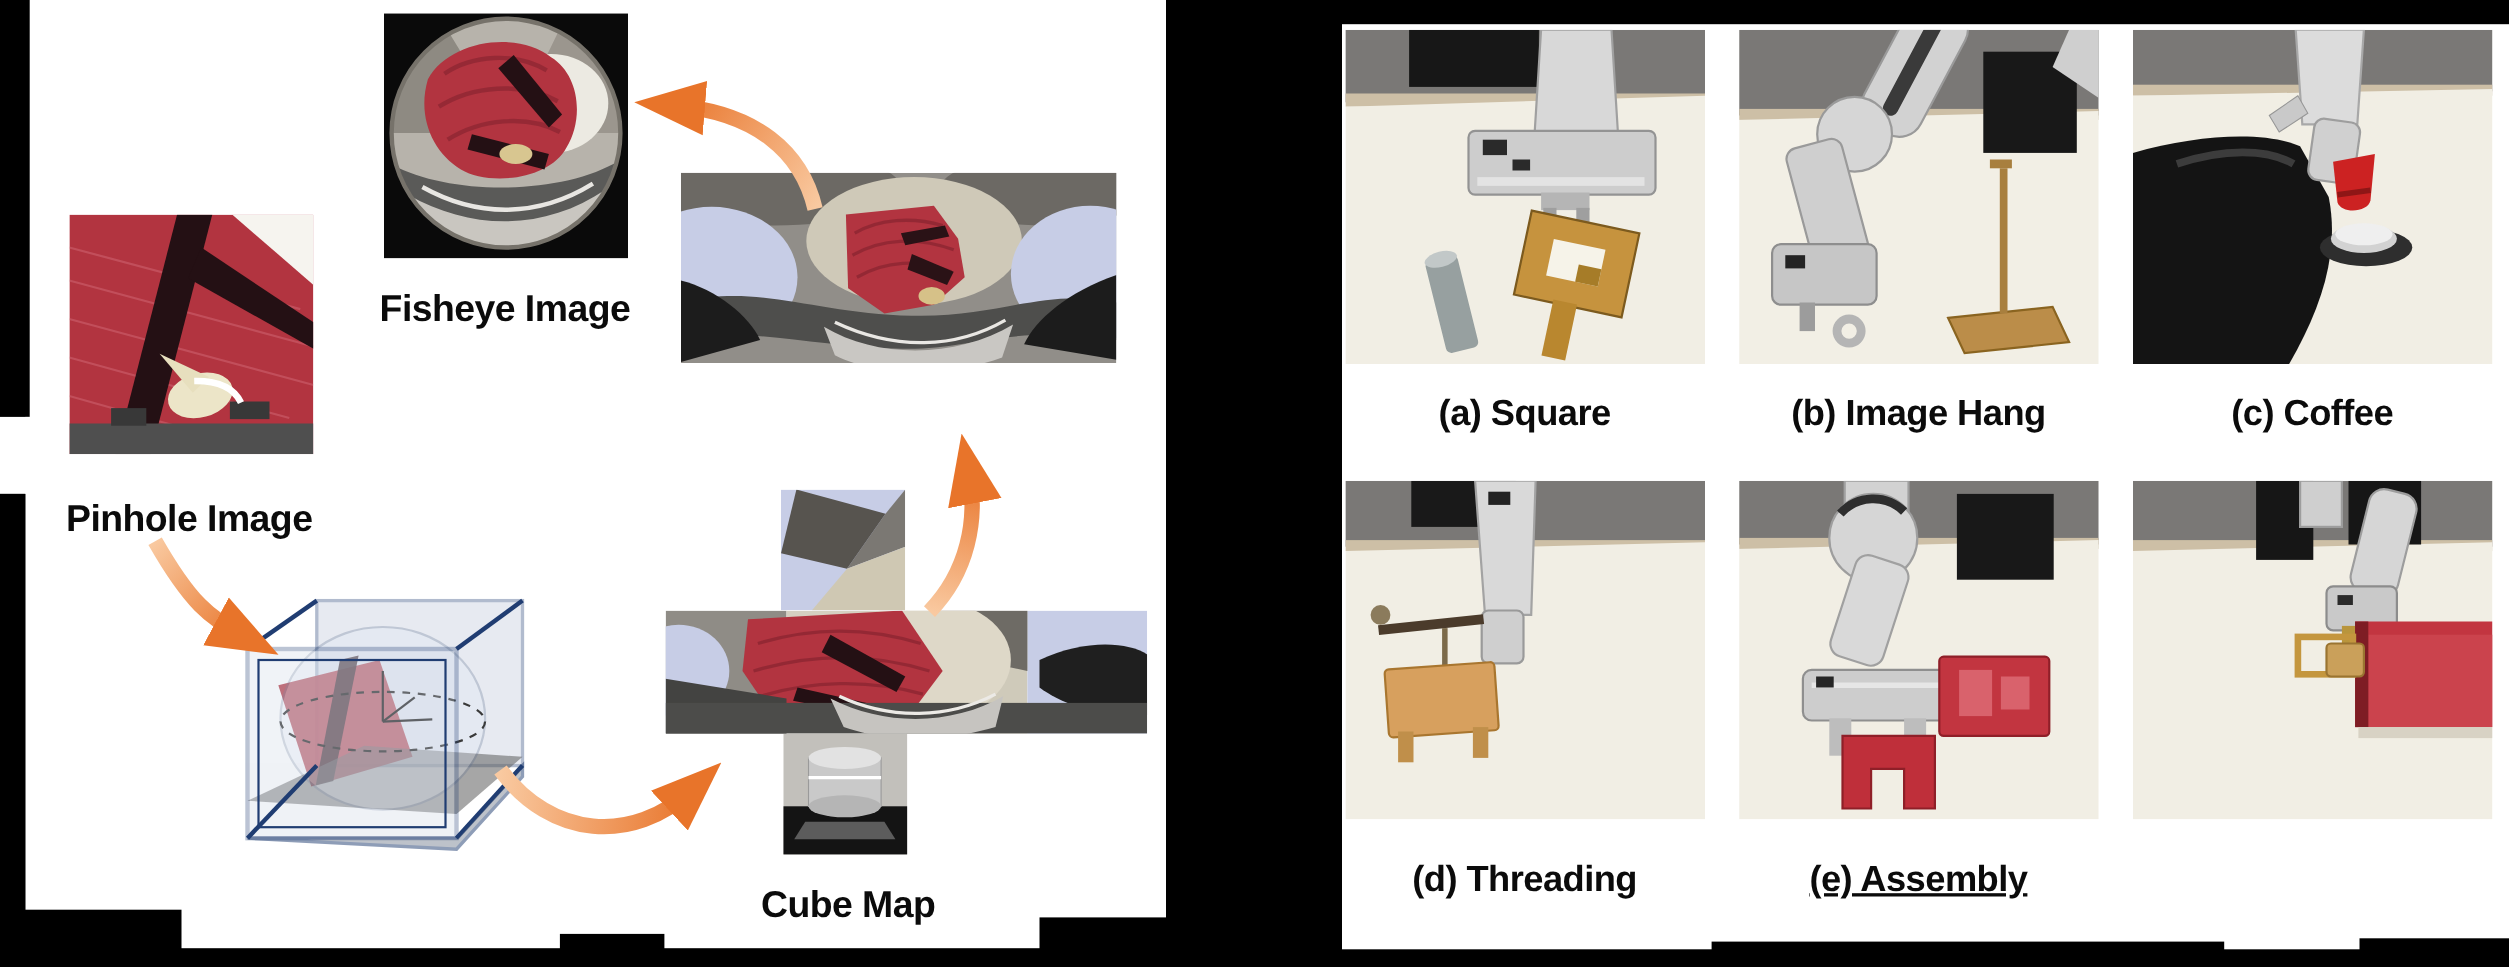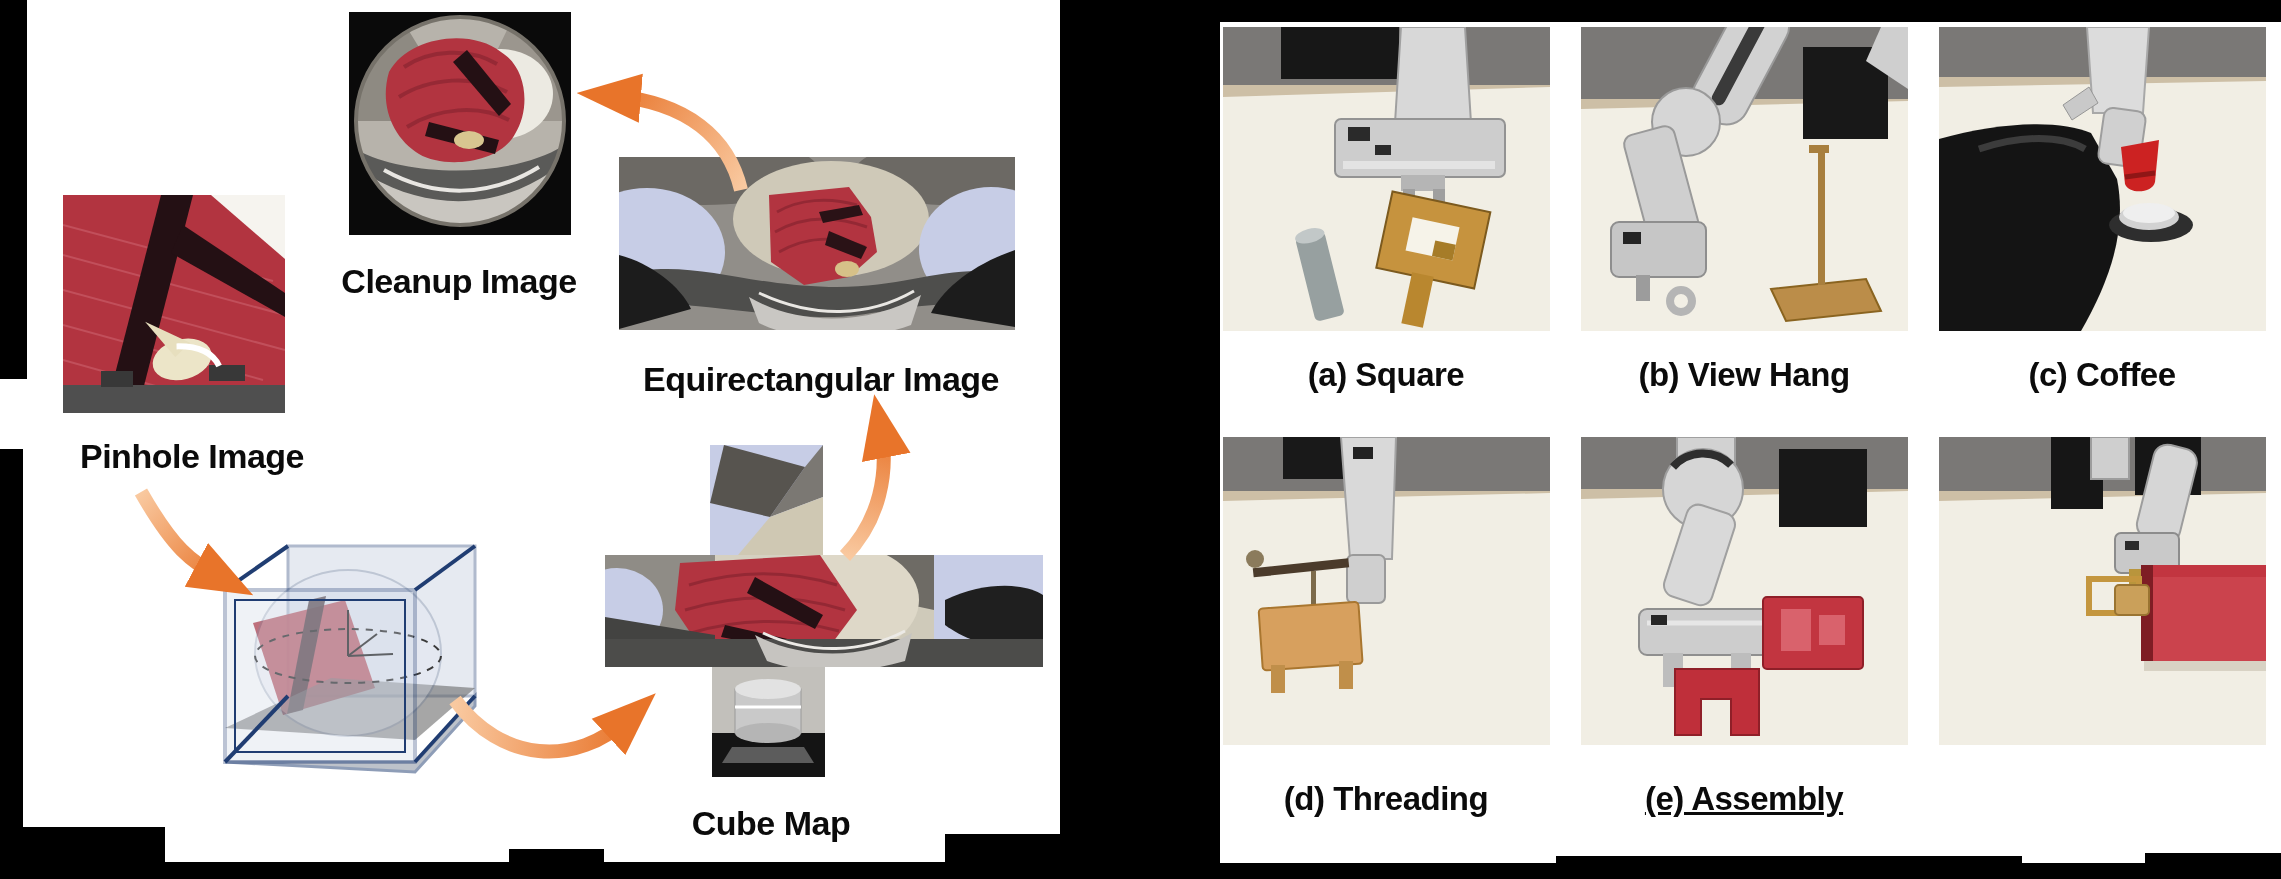--- a/index.html
+++ b/index.html
@@ -42,21 +42,21 @@
         <rect y="190" width="222" height="28" fill="#4f4f4f"></rect>
         <rect x="38" y="176" width="32" height="16" fill="#383838"></rect>
         <rect x="146" y="170" width="36" height="16" fill="#383838"></rect>
         <g transform="rotate(-15 120 160)">
           <ellipse cx="118" cy="164" rx="30" ry="20" fill="#ece5c8"></ellipse>
           <polygon points="92,118 112,160 130,150" fill="#e7dfbe"></polygon>
           <path d="M116,150 q32,8 36,30" stroke="#ffffff" stroke-width="6" fill="none"></path>
         </g>
       </svg>
     </div>
-    <div class="lbl" style="left:149px;top:437px;margin-left:20px;">Pinhole Image</div>
+    <div class="lbl" style="left:149px;top:453px;">Pinhole Image</div>
 
     <div class="fig" style="left:326px;top:12px;width:222px;height:223px;">
       <svg viewBox="0 0 222 223" preserveAspectRatio="none">
         <rect width="222" height="223" fill="#0a0a0a"></rect>
         <clipPath id="fc">
             <circle cx="111" cy="109" r="104"></circle>
           </clipPath>
         <g clip-path="url(#fc)">
           <circle cx="111" cy="109" r="104" fill="#b7b3ab"></circle>
           <path d="M7,109 A104,104 0 0 1 60,19 L85,60 A60,60 0 0 0 55,109 Z" fill="#8e8a82"></path>
@@ -71,21 +71,21 @@
           <polygon points="118,38 162,92 150,104 104,50" fill="#241014"></polygon>
           <polygon points="80,110 150,128 146,142 76,124" fill="#241014"></polygon>
           <ellipse cx="120" cy="128" rx="15" ry="9" fill="#d8c690"></ellipse>
           <path d="M8,138 C60,166 162,166 214,134 L214,172 C160,198 62,198 8,172 Z" fill="#5a5a58"></path>
           <path d="M22,165 C80,198 146,198 202,160 L200,204 C150,226 75,226 25,208 Z" fill="#c9c6c0"></path>
           <path d="M35,158 C85,186 140,186 190,155" stroke="#e8e6e2" stroke-width="4" fill="none"></path>
         </g>
         <circle cx="111" cy="109" r="104" fill="none" stroke="#76726a" stroke-width="4"></circle>
       </svg>
     </div>
-    <div class="lbl" style="left:436px;top:262px;">Cleanup Image</div>
+    <div class="lbl" style="left:436px;top:262px;">Fisheye Image</div>
 
     <div class="fig" style="left:596px;top:157px;width:396px;height:173px;">
       <svg viewBox="0 0 396 173" preserveAspectRatio="none">
         <rect width="396" height="173" fill="#918e89"></rect>
         <ellipse cx="85" cy="14" rx="115" ry="34" fill="#6c6964"></ellipse>
         <ellipse cx="330" cy="16" rx="95" ry="32" fill="#6c6964"></ellipse>
         <ellipse cx="212" cy="62" rx="98" ry="58" fill="#cfc9b8"></ellipse>
         <ellipse cx="28" cy="95" rx="78" ry="64" fill="#c7cde6"></ellipse>
         <ellipse cx="372" cy="92" rx="72" ry="62" fill="#c7cde6"></ellipse>
         <path d="M150,38 L230,30 L252,60 L258,95 L230,120 L185,128 L152,105 Z" fill="#b23440"></path>
@@ -97,21 +97,20 @@
         <polygon points="200,55 240,48 244,58 204,66" fill="#2a1216"></polygon>
         <polygon points="210,74 248,90 242,102 206,88" fill="#2a1216"></polygon>
         <ellipse cx="228" cy="112" rx="12" ry="8" fill="#d6c188"></ellipse>
         <path d="M0,118 C70,100 120,128 210,130 C290,132 330,104 396,118 L396,152 C300,137 260,162 200,160 C120,158 60,140 0,150 Z" fill="#4e4e4c"></path>
         <path d="M0,98 C32,106 62,130 72,152 L0,172 Z" fill="#1c1c1c"></path>
         <path d="M396,93 C352,108 322,134 312,156 L396,170 Z" fill="#1c1c1c"></path>
         <path d="M130,140 C180,170 252,168 302,138 L292,168 C242,186 180,186 140,166 Z" fill="#c9c7c3"></path>
         <path d="M140,136 C195,162 250,160 295,134" stroke="#e9e7e3" stroke-width="3" fill="none"></path>
       </svg>
     </div>
-    <div class="lbl" style="left:798px;top:360px;">Equirectangular Image</div>
 
     <div class="fig" style="left:190px;top:538px;width:275px;height:242px;">
       <svg viewBox="0 0 275 242" preserveAspectRatio="none">
         <rect x="75" y="8" width="187" height="150" fill="#b9c4d8" opacity="0.35" stroke="#203d72" stroke-width="3"></rect>
         <polygon points="40,85 132,62 162,150 70,177" fill="#b23440" opacity="0.92"></polygon>
         <polygon points="96,62 113,58 90,172 74,176" fill="#2b151a" opacity="0.9"></polygon>
         <polygon points="12,190 202,202 262,150 118,140" fill="#5c5c5c" opacity="0.55"></polygon>
         <ellipse cx="135" cy="115" rx="93" ry="83" fill="#dfe6f2" opacity="0.28" stroke="#5a6c8c" stroke-width="2"></ellipse>
         <ellipse cx="135" cy="118" rx="93" ry="27" fill="none" stroke="#3a3a3a" stroke-width="2" stroke-dasharray="7,7"></ellipse>
         <g stroke="#303030" stroke-width="2">
@@ -351,21 +350,21 @@
         <rect x="202" y="128" width="125" height="96" fill="#c23540"></rect>
         <rect x="214" y="140" width="113" height="84" fill="#cb434d"></rect>
         <rect x="202" y="128" width="12" height="96" fill="#7e1d24"></rect>
         <rect x="150" y="142" width="50" height="34" fill="none" stroke="#c4963e" stroke-width="6"></rect>
         <rect x="176" y="148" width="34" height="30" rx="4" fill="#caa05a" stroke="#9a7431" stroke-width="2"></rect>
         <rect x="205" y="224" width="122" height="10" fill="#d8d2c4"></rect>
       </svg>
     </div>
 
     <div class="cap" style="left:166px;top:334px;">(a) Square</div>
-    <div class="cap" style="left:524px;top:334px;">(b) View Hang</div>
+    <div class="cap" style="left:524px;top:334px;">(b) Image Hang</div>
     <div class="cap" style="left:882px;top:334px;">(c) Coffee</div>
     <div class="cap" style="left:166px;top:758px;">(d) Threading</div>
     <div class="cap" style="left:524px;top:758px;text-decoration:underline;">(e) Assembly</div>
   </div>
 
   <div class="black" style="left:1556px;top:856px;width:466px;height:23px;"></div>
   <div class="black" style="left:2145px;top:853px;width:136px;height:26px;"></div>
 
 </div>
 

